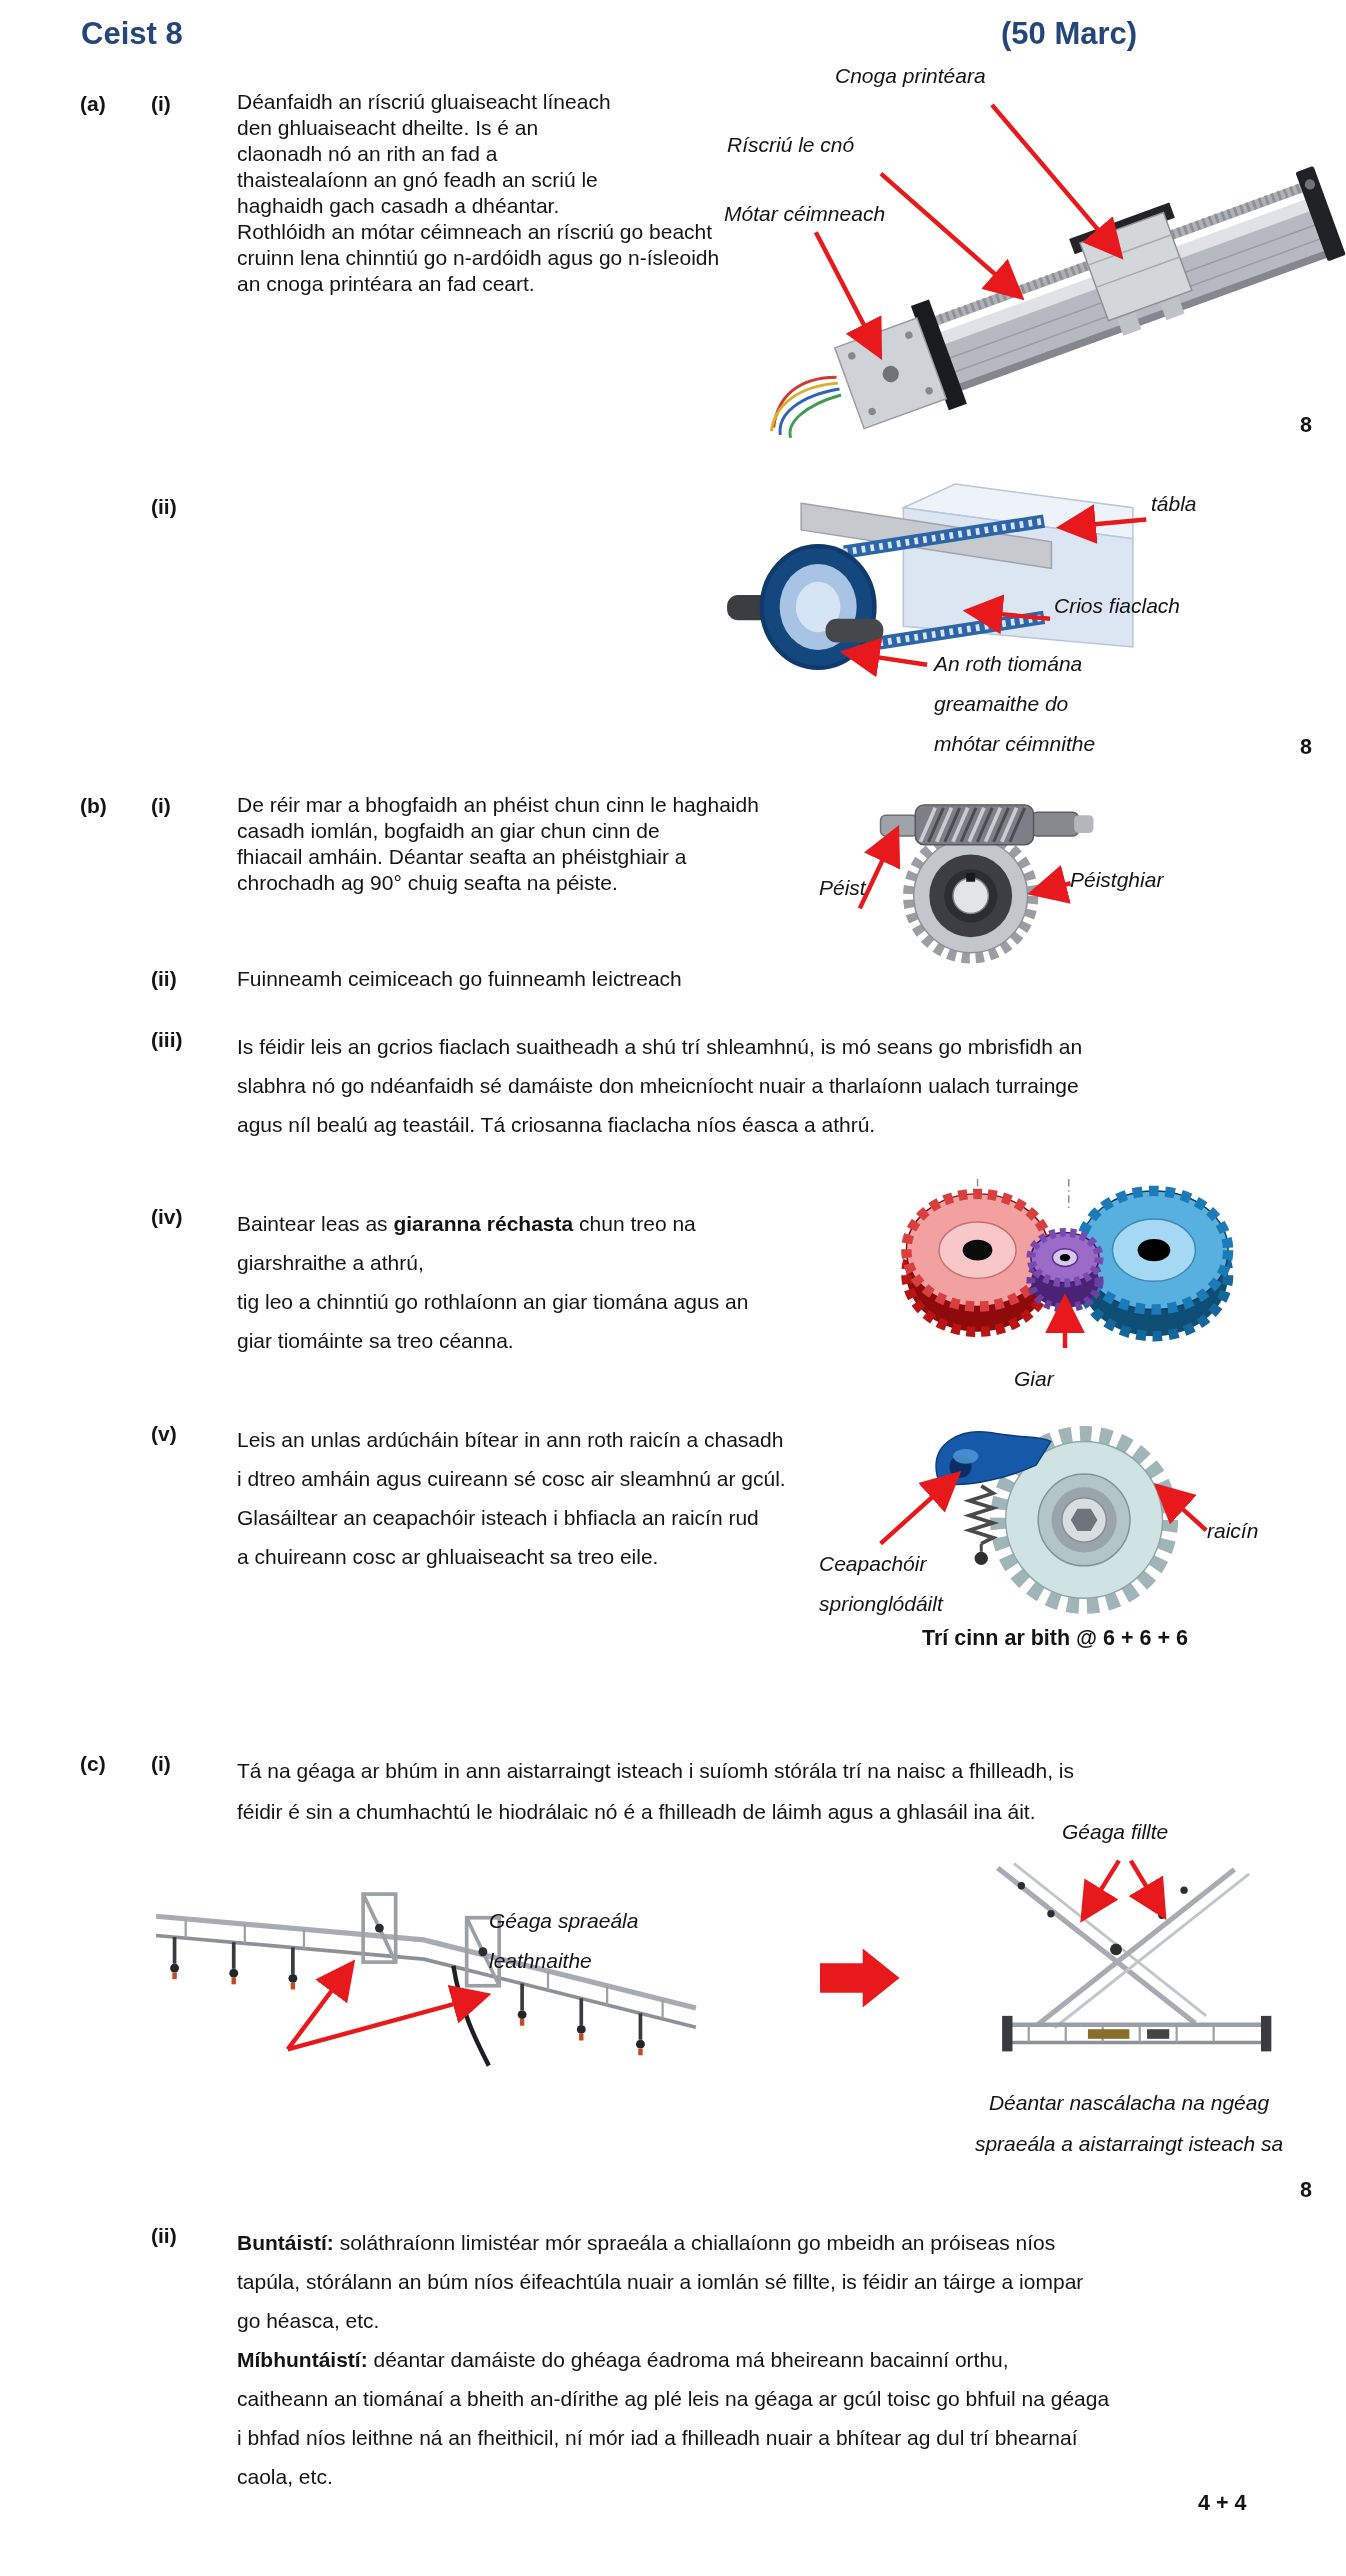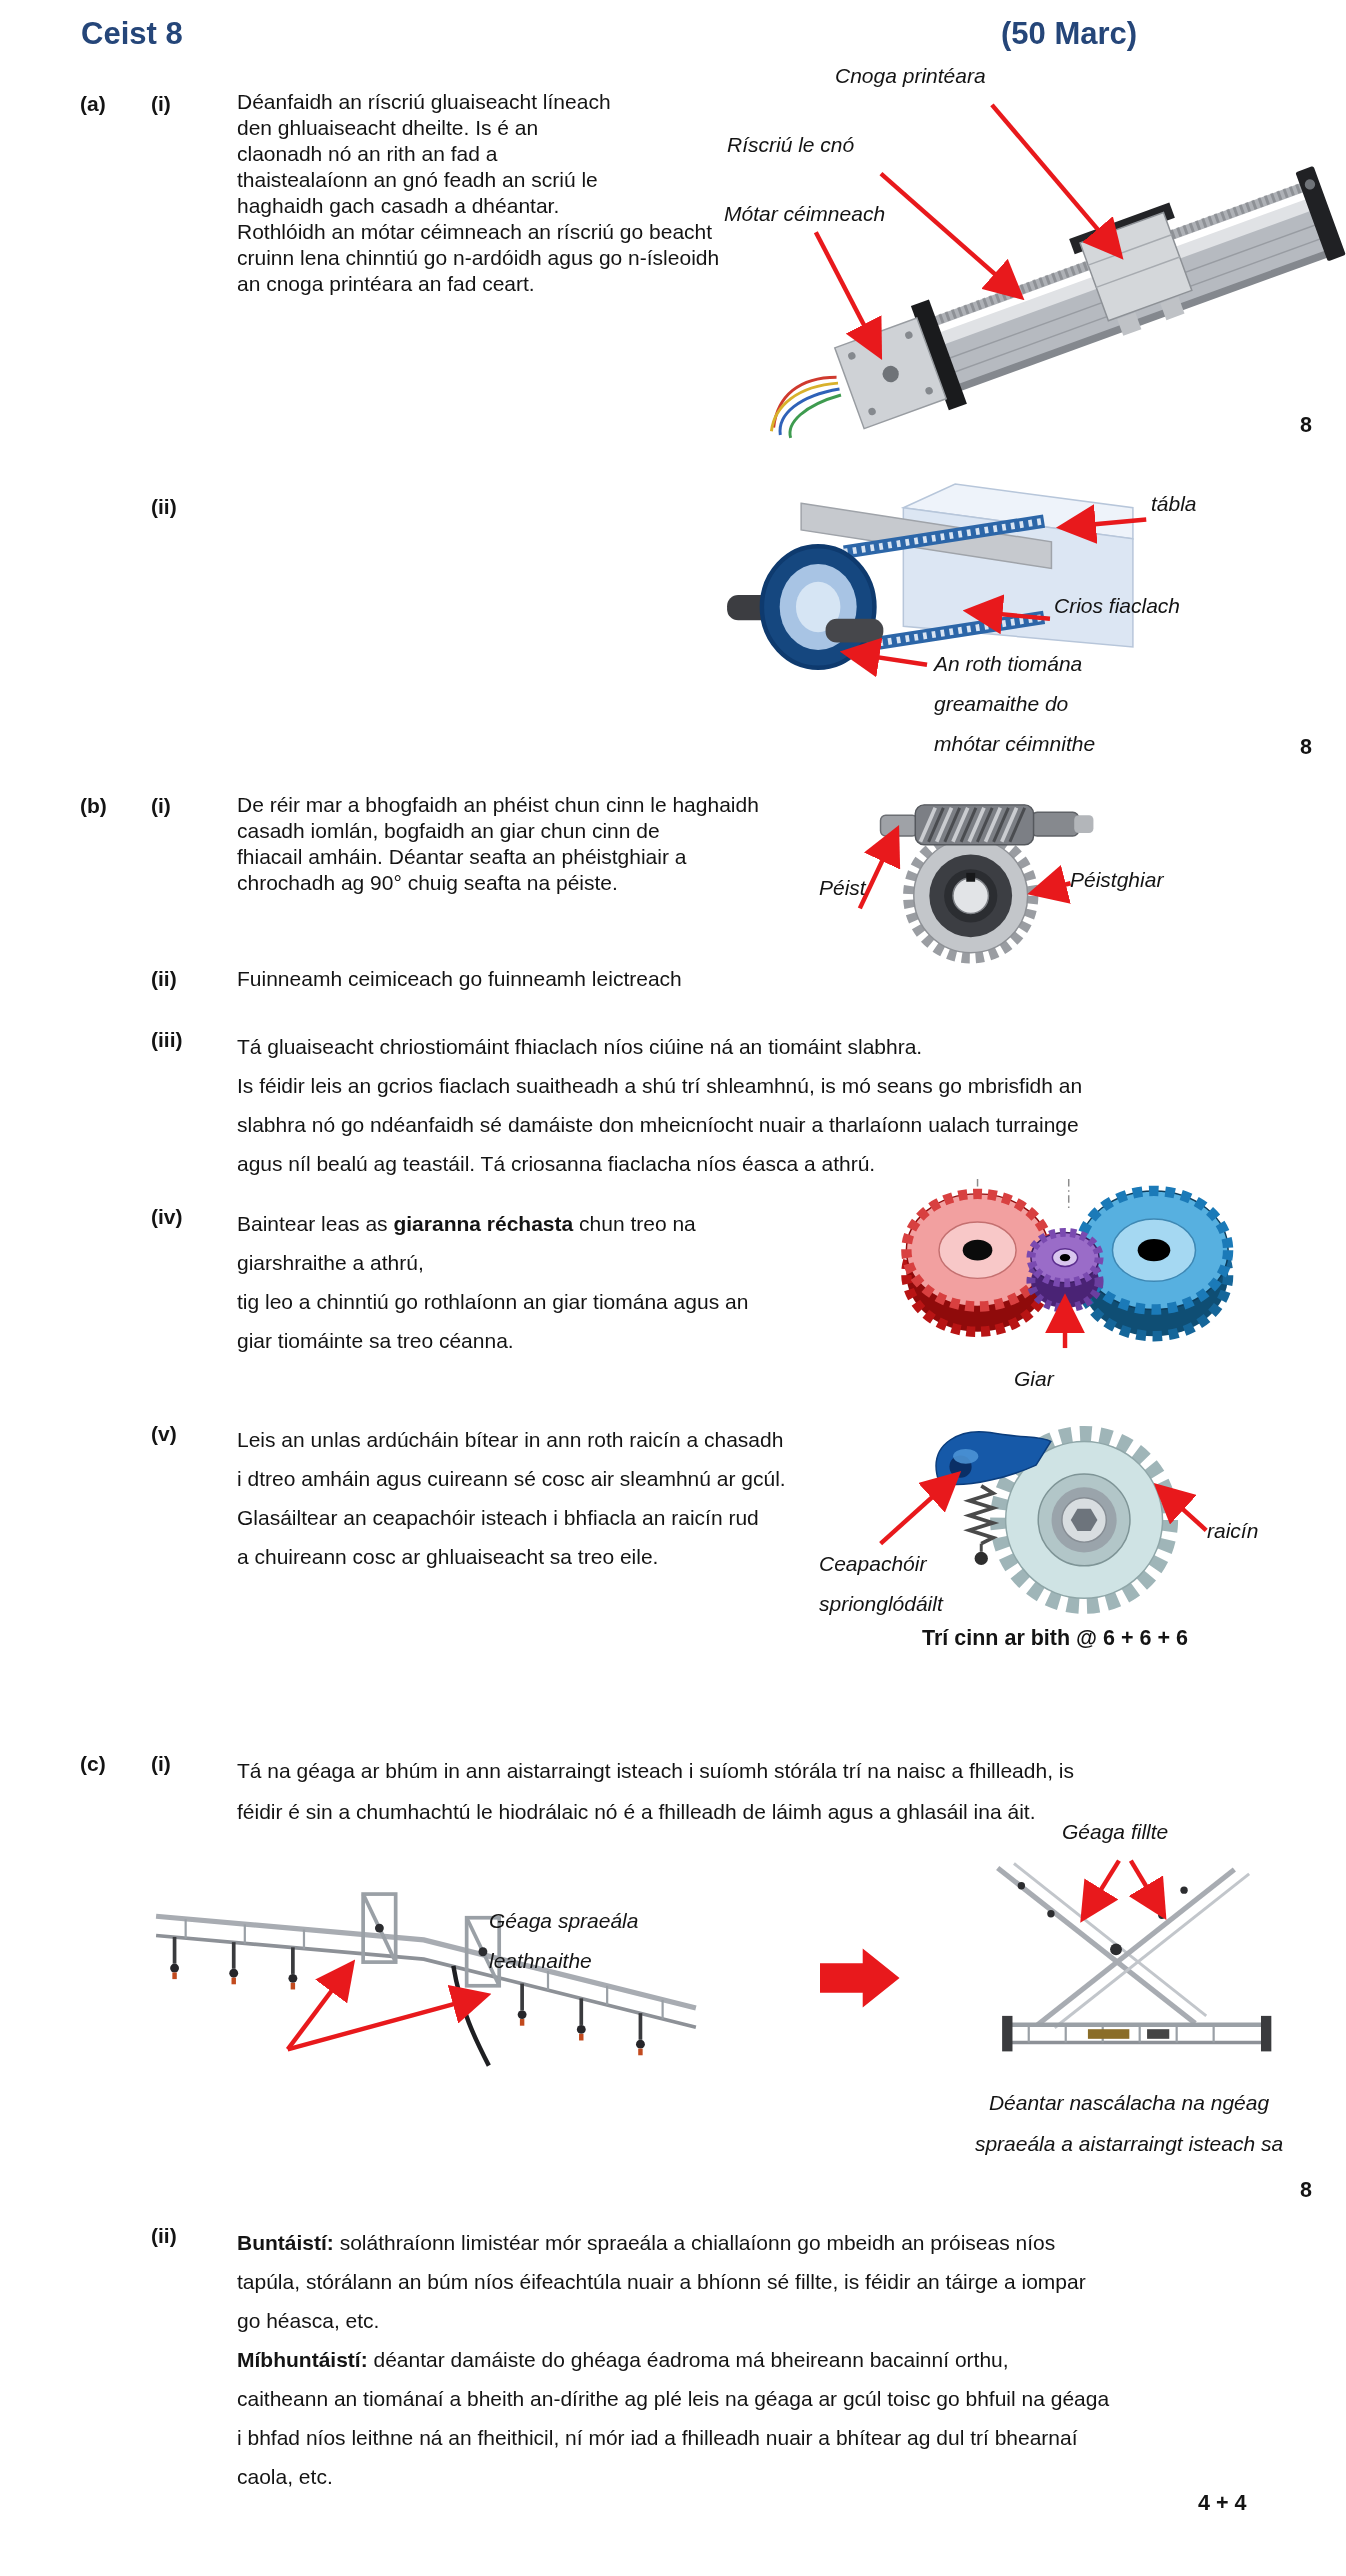--- a/index.html
+++ b/index.html
@@ -177,21 +177,20 @@
     </g>
   </svg>
   <div class="abs flabel" style="left:819px;top:876px">Péist</div>
   <div class="abs flabel" style="left:1070px;top:868px">Péistghiar</div>
 
   <div class="abs enum" style="left:151px;top:967px">(ii)</div>
   <div class="abs t" style="left:237px;top:967px">Fuinneamh ceimiceach go fuinneamh leictreach</div>
 
   <div class="abs enum" style="left:151px;top:1028px">(iii)</div>
   <div class="abs t" style="left:237px;top:1027px;line-height:39px">
-      <div class="ln">Tá gluaiseacht chriostiomáint fhiaclach níos ciúine ná an tiomáint slabhra.</div>
       <div class="ln">Is féidir leis an gcrios fiaclach suaitheadh a shú trí shleamhnú, is mó seans go mbrisfidh an</div>
       <div class="ln">slabhra nó go ndéanfaidh sé damáiste don mheicníocht nuair a tharlaíonn ualach turrainge</div>
       <div class="ln">agus níl bealú ag teastáil. Tá criosanna fiaclacha níos éasca a athrú.</div>
     </div>
 
   <div class="abs enum" style="left:151px;top:1205px">(iv)</div>
   <div class="abs t" style="left:237px;top:1204px;line-height:39px">
       <div class="ln"><span>Baintear leas as </span><span class="b">giaranna réchasta</span><span> chun treo na</span></div>
       <div class="ln">giarshraithe a athrú,</div>
       <div class="ln">tig leo a chinntiú go rothlaíonn an giar tiomána agus an</div>
@@ -391,21 +390,21 @@
   <div class="abs flabel" style="left:1062px;top:1820px">Géaga fillte</div>
   <div class="abs flabel" style="left:955px;top:2082px;line-height:41px;width:348px;text-align:center;white-space:nowrap">
       <div class="ln">Déantar nascálacha na ngéag</div>
       <div class="ln">spraeála a aistarraingt isteach sa</div>
     </div>
   <div class="abs mark" style="left:1300px;top:2178px">8</div>
 
   <div class="abs enum" style="left:151px;top:2224px">(ii)</div>
   <div class="abs t" style="left:237px;top:2223px;line-height:39px">
       <div class="ln"><span class="b">Buntáistí:</span><span> soláthraíonn limistéar mór spraeála a chiallaíonn go mbeidh an próiseas níos</span></div>
-      <div class="ln">tapúla, stórálann an búm níos éifeachtúla nuair a bhíonn sé fillte, is féidir an táirge a iompar</div>
+      <div class="ln">tapúla, stórálann an búm níos éifeachtúla nuair a iomlán sé fillte, is féidir an táirge a iompar</div>
       <div class="ln">go héasca, etc.</div>
       <div class="ln"><span class="b">Míbhuntáistí:</span><span> déantar damáiste do ghéaga éadroma má bheireann bacainní orthu,</span></div>
       <div class="ln">caitheann an tiománaí a bheith an-dírithe ag plé leis na géaga ar gcúl toisc go bhfuil na géaga</div>
       <div class="ln">i bhfad níos leithne ná an fheithicil, ní mór iad a fhilleadh nuair a bhítear ag dul trí bhearnaí</div>
       <div class="ln">caola, etc.</div>
     </div>
   <div class="abs mark" style="left:1198px;top:2491px">4 + 4</div>
 
 </div>
 

